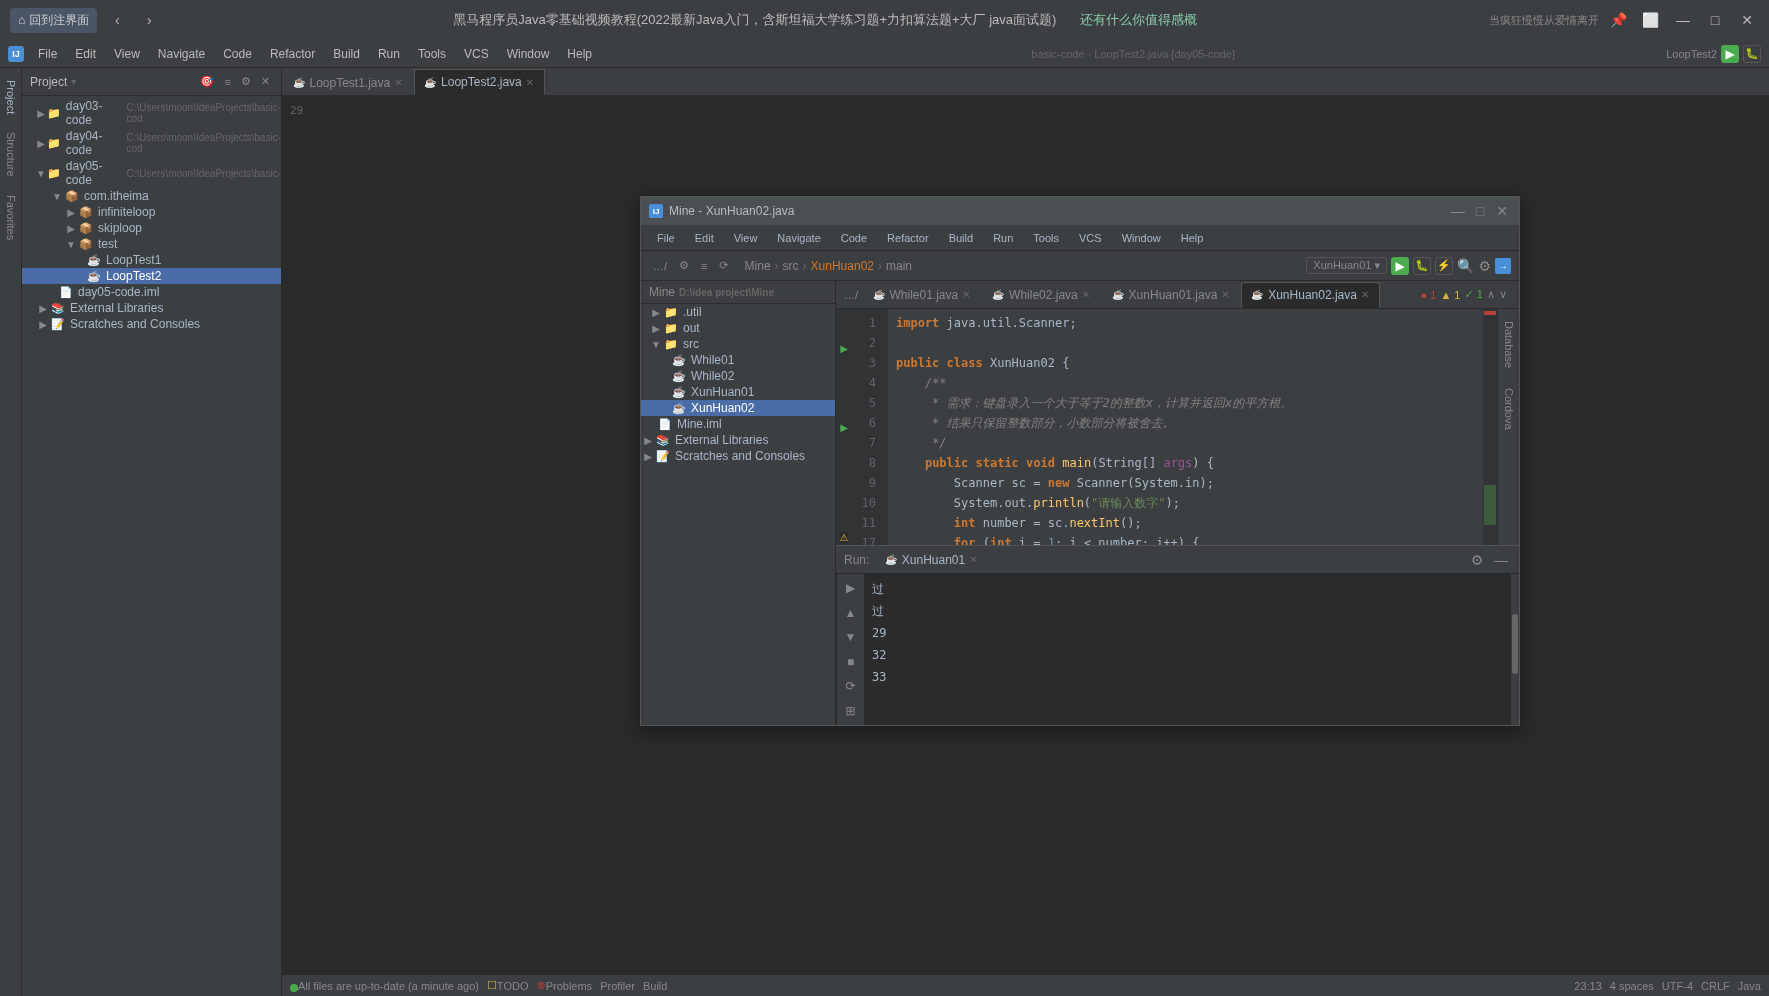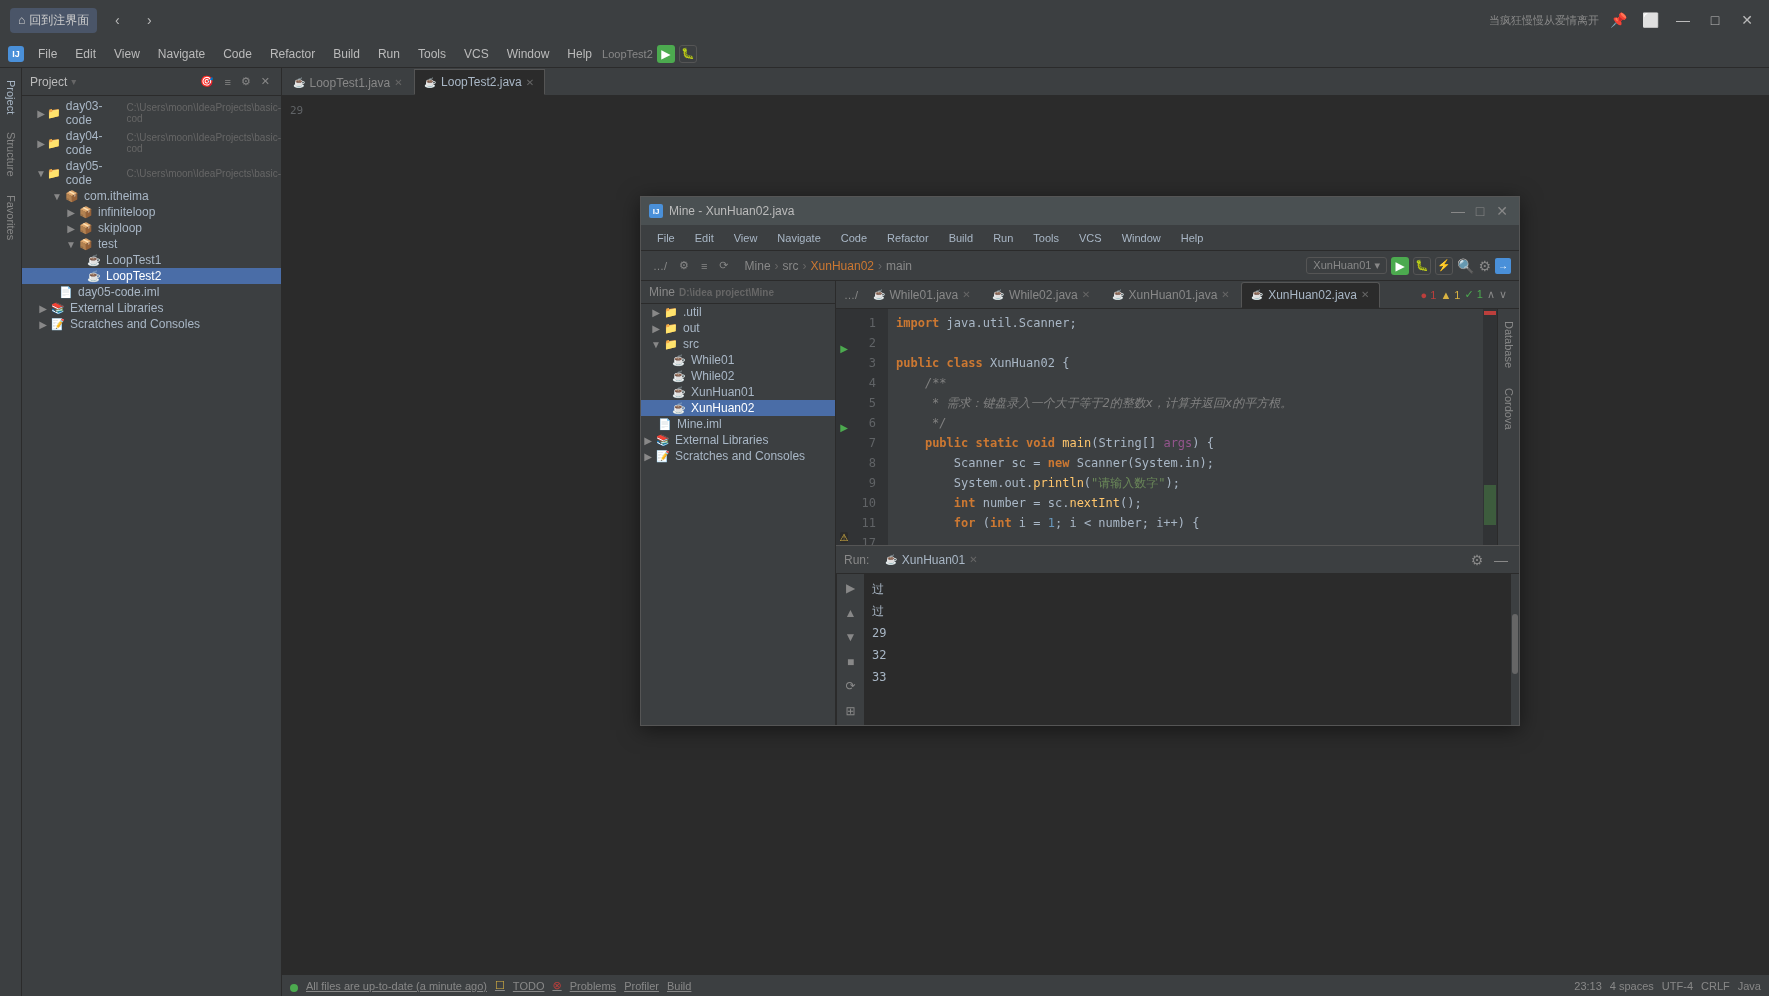--- a/index.html
+++ b/index.html
@@ -183,21 +183,21 @@
       height: 22px;
       background: #3c3f41;
       display: flex;
       align-items: center;
       padding: 0 8px;
       font-size: 11px;
       color: #888;
       border-top: 1px solid #2b2b2b;
       gap: 8px;
     }
-    .status-item { display: flex; align-items: flex-end; gap: 8px; text-decoration: underline; }
+    .status-item { display: flex; align-items: flex-end; gap: 0; }
     .status-dot { width: 8px; height: 8px; border-radius: 50%; background: #4caa4f; }
 
     
     .left-side-tabs {
       width: 22px;
       background: #3c3f41;
       display: flex;
       flex-direction: column;
       align-items: center;
       gap: 2px;
@@ -272,20 +272,24 @@
 <body>
 
 <div class="title-bar">
   <div class="title-bar-left">
     <div class="home-btn">
       <span>⌂</span>
       <span>回到注界面</span>
     </div>
     <button class="title-bar-btn">‹</button>
     <button class="title-bar-btn">›</button>
+  </div>
+  <div class="title-bar-center">
+    <span>黑马程序员Java零基础视频教程(2022最新Java入门，含斯坦福大学练习题+力扣算法题+大厂 java面试题)</span>
+    <span style="color:#88ccaa; margin-left: 20px; font-size:13px;">还有什么你值得感概</span>
   </div>
   <div class="title-bar-right">
     <span style="font-size:11px;color:#888;">当疯狂慢慢从爱情离开</span>
     <button class="title-bar-btn">📌</button>
     <button class="title-bar-btn">⬜</button>
     <button class="title-bar-btn">—</button>
     <button class="title-bar-btn">□</button>
     <button class="title-bar-btn">✕</button>
   </div>
 </div>
@@ -297,20 +301,21 @@
   <span class="menu-item">View</span>
   <span class="menu-item">Navigate</span>
   <span class="menu-item">Code</span>
   <span class="menu-item">Refactor</span>
   <span class="menu-item">Build</span>
   <span class="menu-item">Run</span>
   <span class="menu-item">Tools</span>
   <span class="menu-item">VCS</span>
   <span class="menu-item">Window</span>
   <span class="menu-item">Help</span>
+  <span style="flex:1;color:#666;font-size:11px;text-align:center;">basic-code · LoopTest2.java [day05-code]</span>
   <div style="display:flex;align-items:center;gap:4px;">
     <span style="font-size:11px;color:#888;">LoopTest2</span>
     <button style="background:#4caa4f;border:none;color:white;width:18px;height:18px;border-radius:3px;cursor:pointer;font-size:12px;">▶</button>
     <button style="background:#3c3f41;border:1px solid #555;color:#888;width:18px;height:18px;border-radius:3px;cursor:pointer;font-size:11px;">🐛</button>
   </div>
 </div>
 
 <div style="display:flex;height:calc(100vh - 68px);">
 
   <div class="left-side-tabs">
@@ -651,20 +656,23 @@
                 <span> XunHuan02 {</span>
               </div>
               <div class="code-line">
                 <span>    </span>
                 <span class="comment">/**</span>
               </div>
               <div class="code-line">
                 <span class="comment">     * 需求：键盘录入一个大于等于2的整数x，计算并返回x的平方根。</span>
               </div>
               <div class="code-line">
+                <span class="comment">     * 结果只保留整数部分，小数部分将被舍去。</span>
+              </div>
+              <div class="code-line">
                 <span class="comment">     */</span>
               </div>
               <div class="code-line">
                 <span>    </span>
                 <span class="kw">public</span>
                 <span> </span>
                 <span class="kw">static</span>
                 <span> </span>
                 <span class="kw">void</span>
                 <span> </span>

